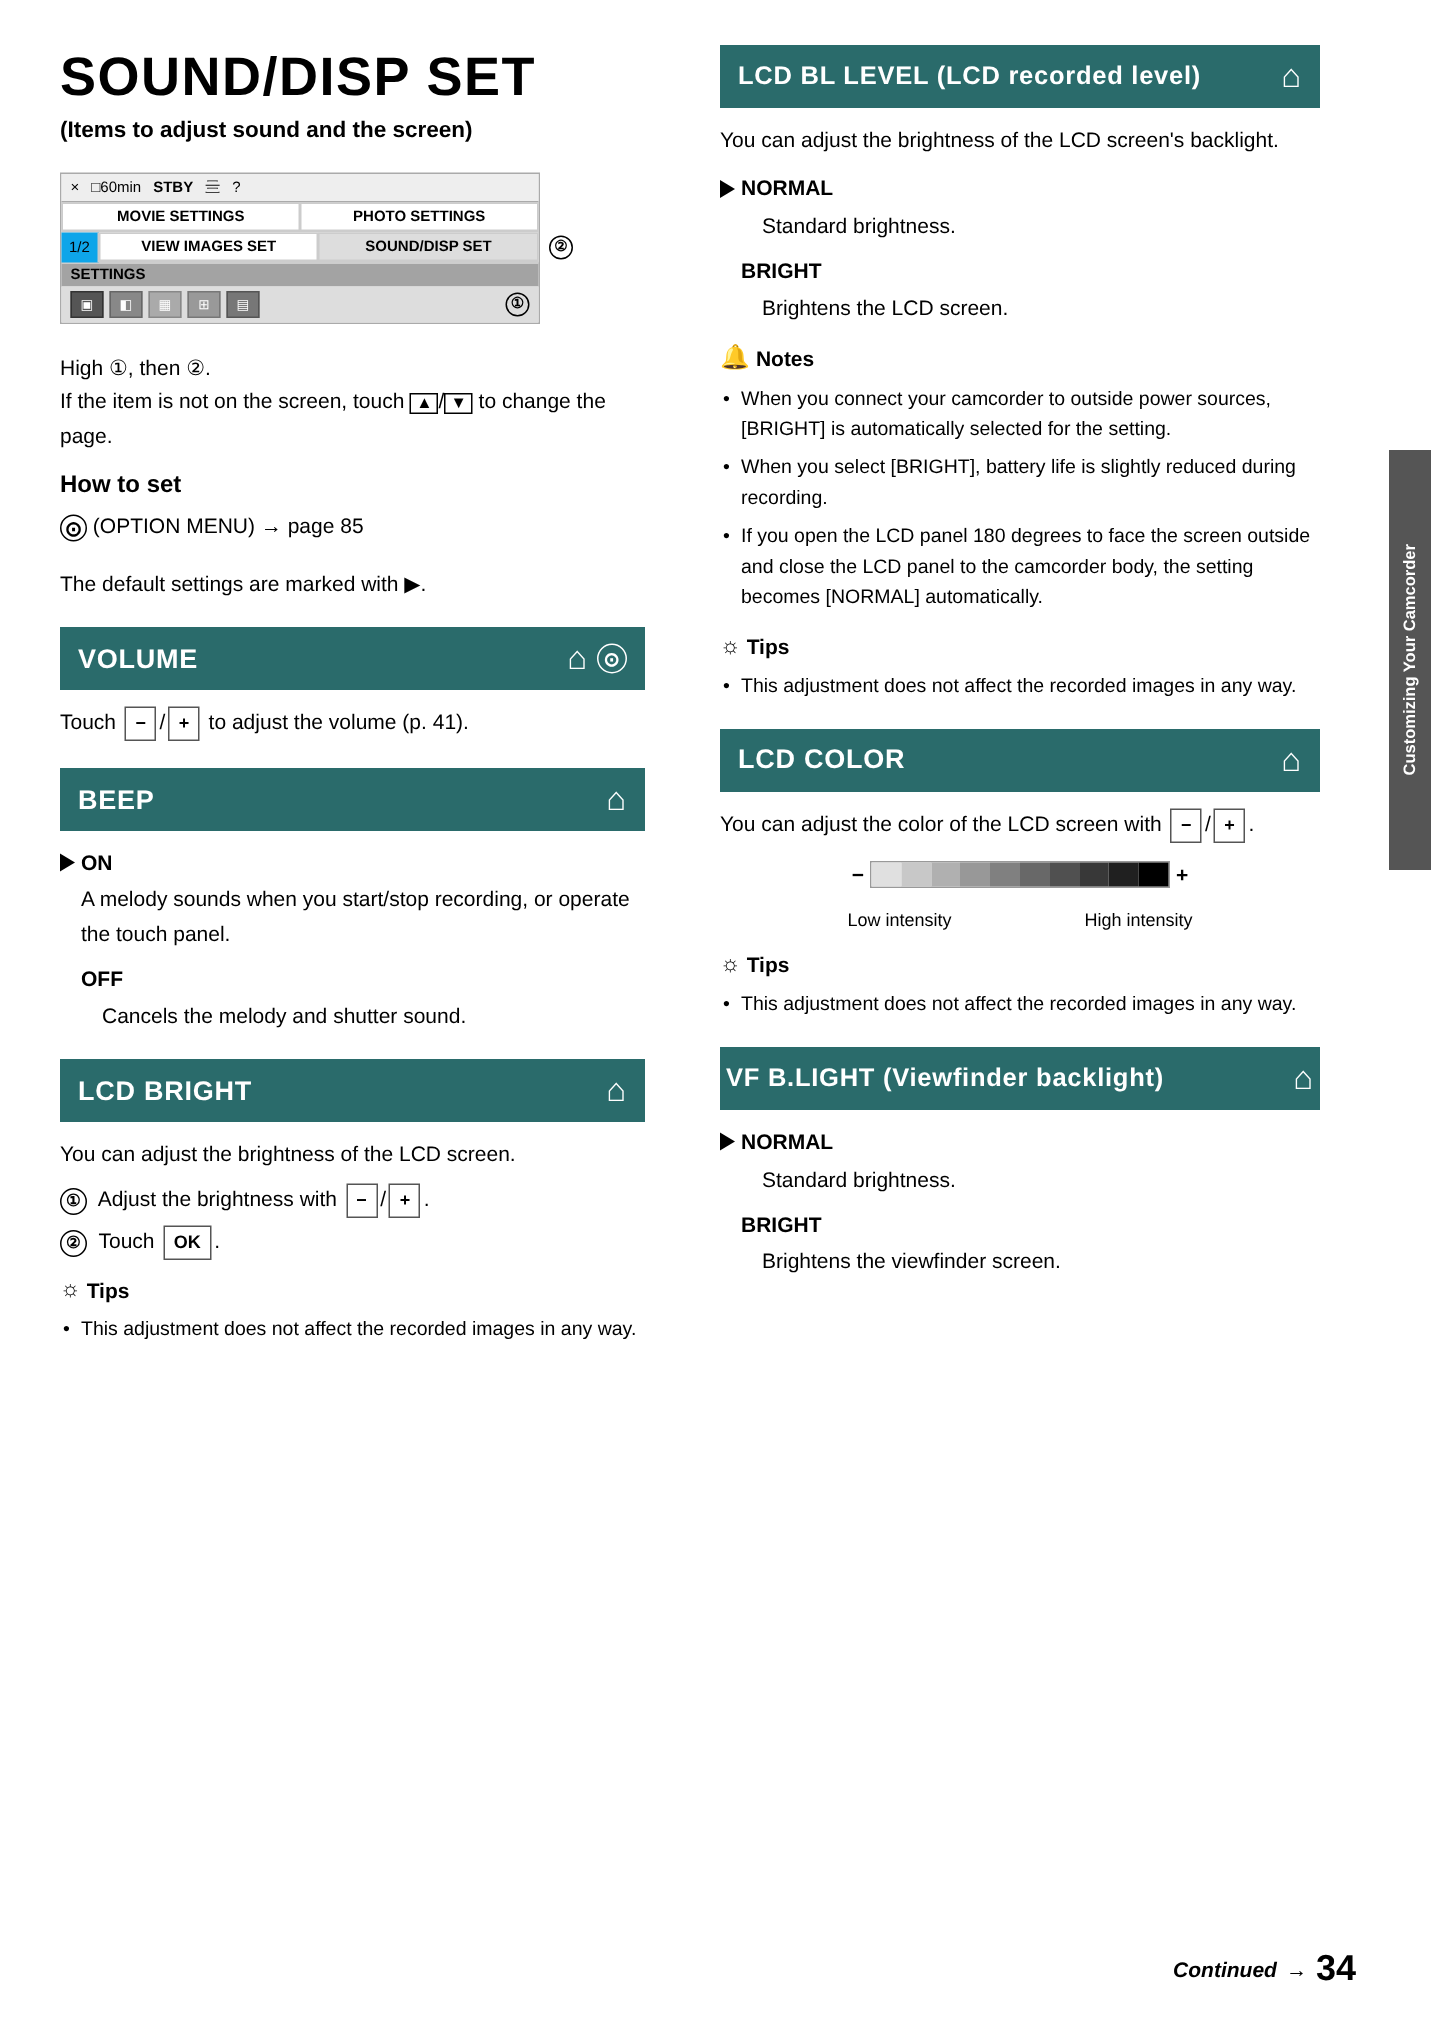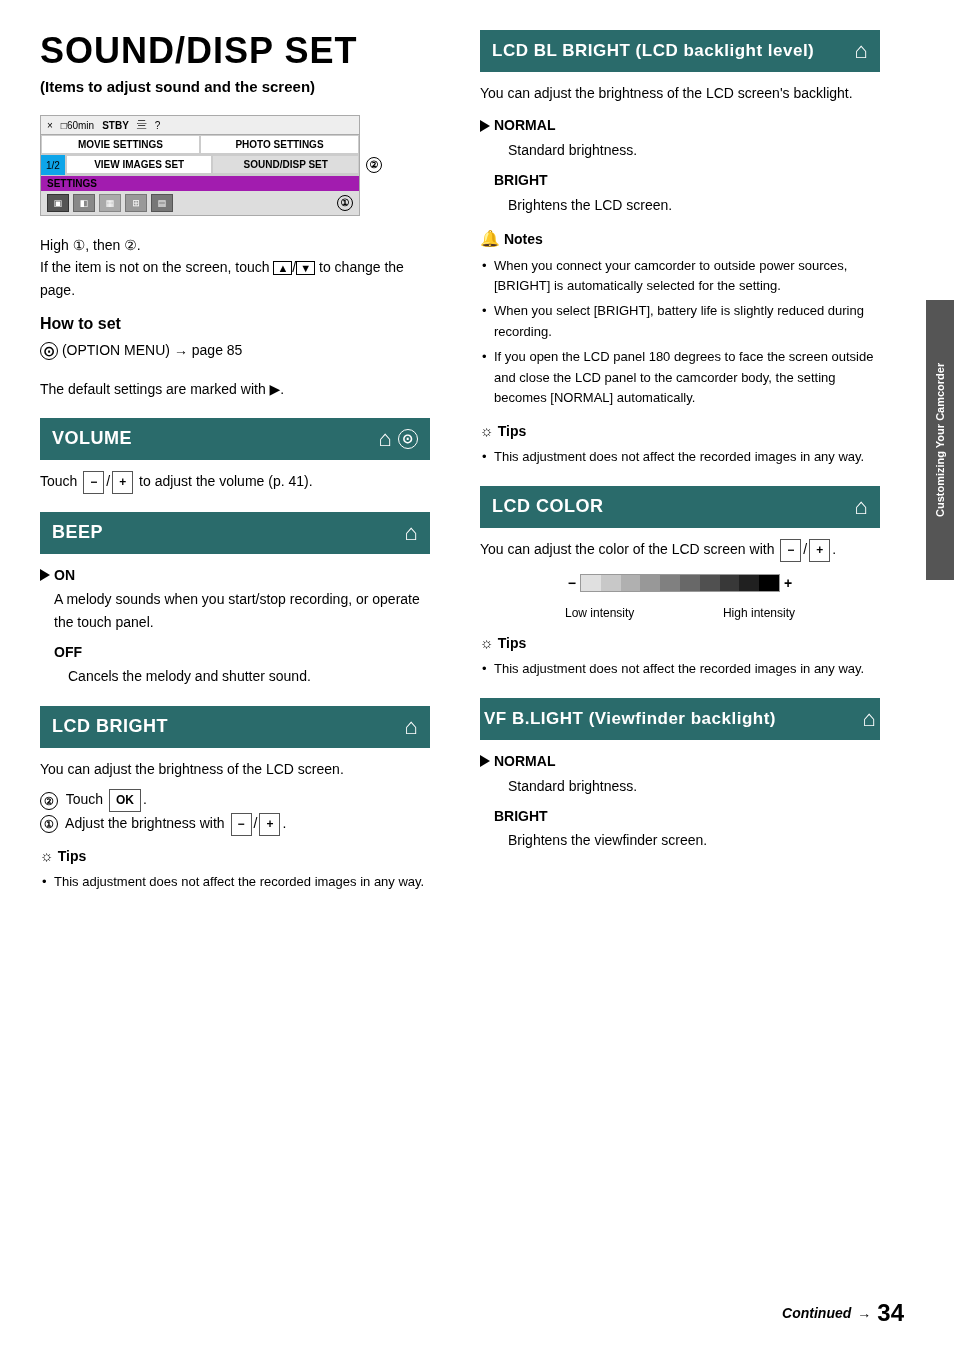--- a/index.html
+++ b/index.html
@@ -338,21 +338,21 @@
         <div style="flex:1;">
           <div class="cam-row">
             <div class="cam-cell">VIEW IMAGES SET</div>
             <div class="cam-cell active" style="position:relative;">
               SOUND/DISP SET
               <span class="circle-label" style="position:absolute; right:-24px; top:50%; transform:translateY(-50%);">②</span>
             </div>
           </div>
         </div>
       </div>
-      <div style="display:flex; align-items:center; background:#a21caf; border-top:1px solid #ccc; padding: 2px 6px; font-size:10px; font-weight:bold;">
+      <div style="display:flex; align-items:center; background:#a3a3a3; border-top:1px solid #ccc; padding: 2px 6px; font-size:10px; font-weight:bold;">
         SETTINGS
       </div>
       <div style="display:flex; align-items:center; gap:4px; padding:3px 6px; background:#ddd; position:relative;">
         <div class="cam-icon" style="background:#555; width:22px; height:18px; border:1px solid #333;">▣</div>
         <div class="cam-icon" style="background:#888; width:22px; height:18px; border:1px solid #666;">◧</div>
         <div class="cam-icon" style="background:#aaa; width:22px; height:18px; border:1px solid #888;">▦</div>
         <div class="cam-icon" style="background:#999; width:22px; height:18px; border:1px solid #777;">⊞</div>
         <div class="cam-icon" style="background:#777; width:22px; height:18px; border:1px solid #555;">▤</div>
         <span style="font-size:10px; font-weight:bold; margin-left:auto;">
           <span class="circle-label">①</span>
@@ -405,42 +405,42 @@
 
     
     <div class="section-header">
       <span>LCD BRIGHT</span>
       <span class="icons">
         <span style="font-size:22px; color:#fff;">⌂</span>
       </span>
     </div>
     <div class="section-body">
       <p style="margin-bottom:8px;">You can adjust the brightness of the LCD screen.</p>
+      <p style="margin-bottom:4px;">
+        <span class="circle-num">①</span> Adjust the brightness with <span class="btn-inline">−</span>/<span class="btn-inline">+</span>.
+      </p>
       <p>
         <span class="circle-num">②</span> Touch <span class="btn-inline">OK</span>.
-      </p>
-      <p style="margin-bottom:4px;">
-        <span class="circle-num">①</span> Adjust the brightness with <span class="btn-inline">−</span>/<span class="btn-inline">+</span>.
       </p>
       <div class="tips-section">
         <div class="tips-title">
           <span class="tips-icon">☼</span>
             <strong>Tips</strong>
         </div>
         <ul class="tips-list">
           <li>This adjustment does not affect the recorded images in any way.</li>
         </ul>
       </div>
     </div>
   </div>
 
   <div class="right-column">
 
     <div class="section-header" style="flex-wrap:wrap; padding:8px 12px;">
-      <span style="font-size:17px; line-height:1.3;">LCD BL BRIGHT (LCD backlight level)</span>
+      <span style="font-size:17px; line-height:1.3;">LCD BL LEVEL (LCD recorded level)</span>
       <span class="icons">
         <span style="font-size:22px; color:#fff;">⌂</span>
       </span>
     </div>
     <div class="section-body">
       <p style="margin-bottom:10px;">You can adjust the brightness of the LCD screen's backlight.</p>
       <div class="subsection-label">
         <span class="triangle-right"></span>
         <strong>NORMAL</strong>
       </div>

